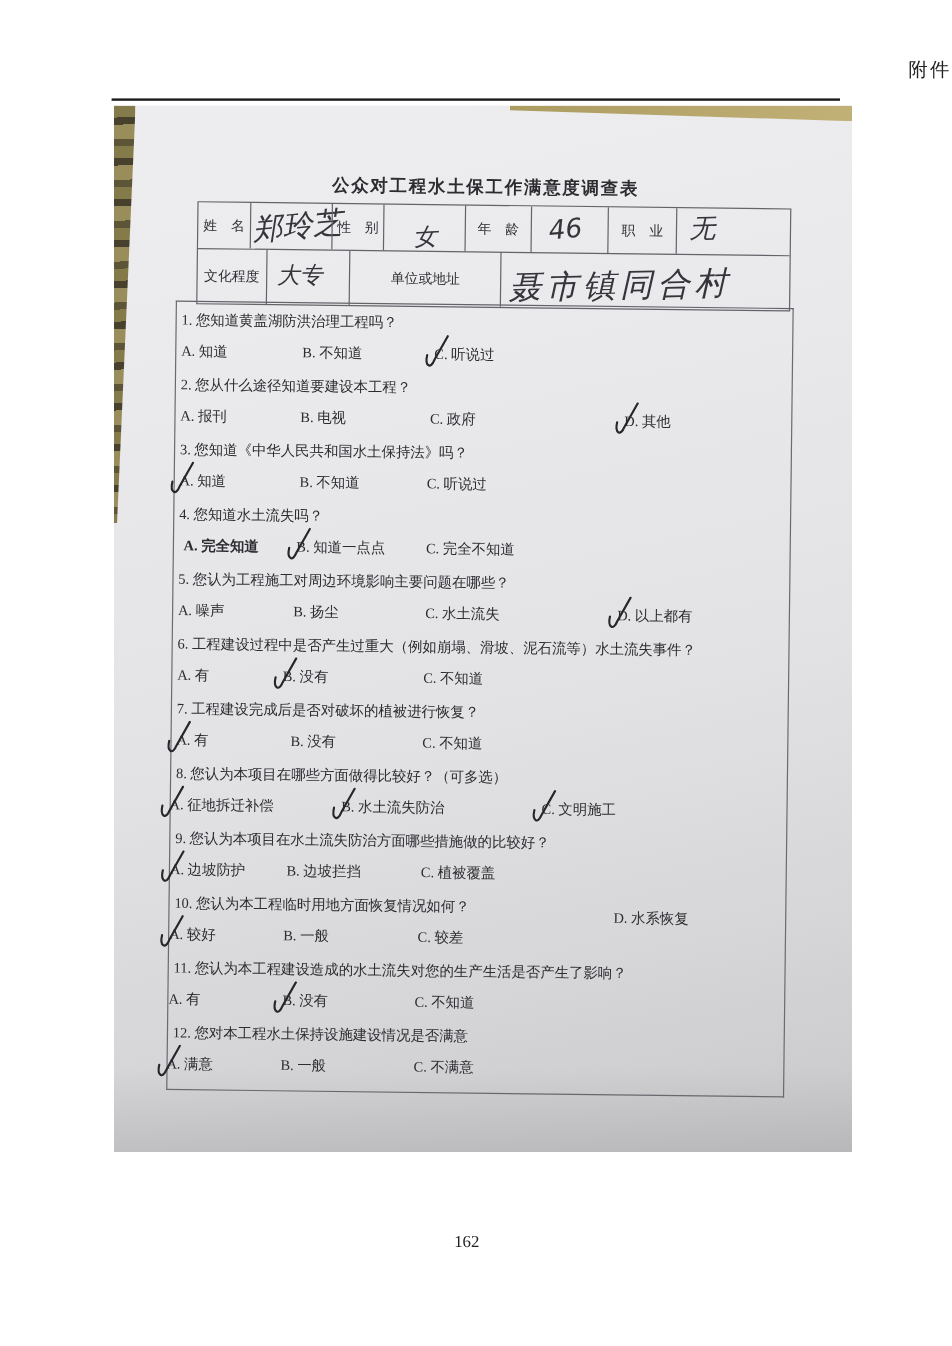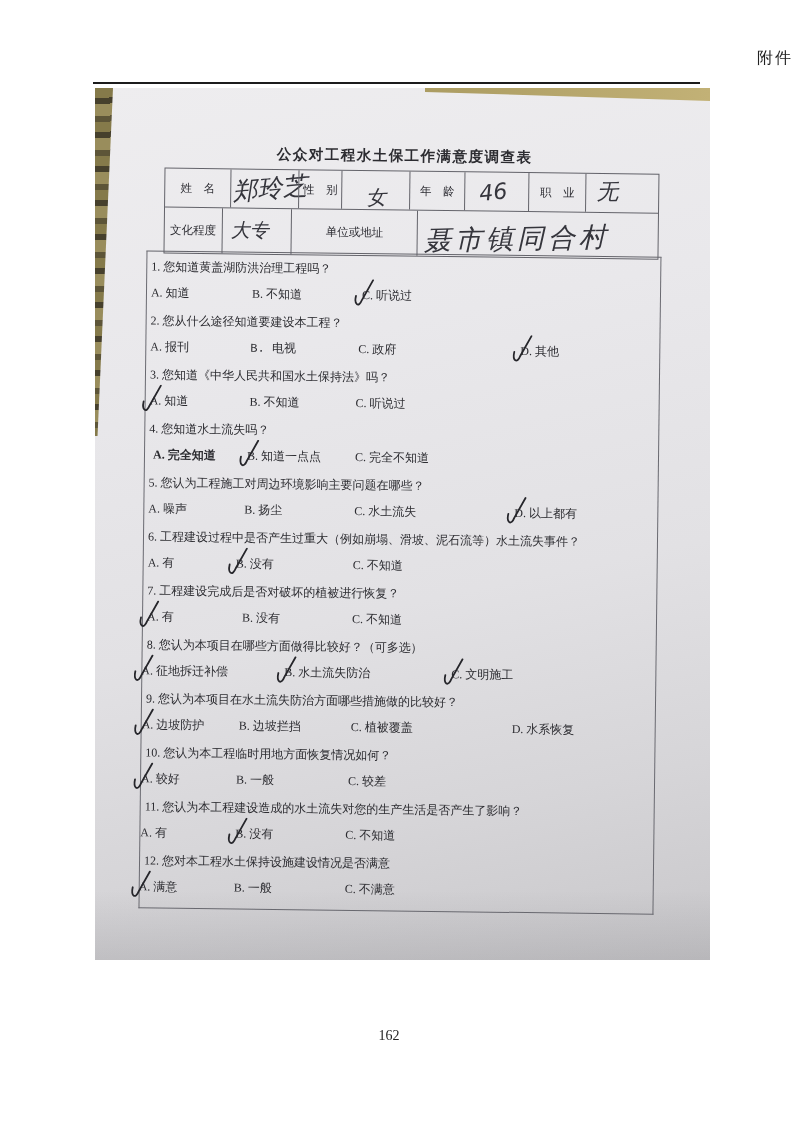--- a/index.html
+++ b/index.html
@@ -68,21 +68,21 @@
 
 <div class="photo">
   <div class="strip-left"></div>
   <div class="strip-top"></div>
 
   <div class="form-rot">
     <div class="form-title">公众对工程水土保工作满意度调查表</div>
 
     <div class="htable">
       <div class="hrow hrow1">
-        <div class="cell lab" style="width:65px">姓　名</div>
+        <div class="cell lab" style="width:43px">姓　名</div>
         <div class="cell" style="width:68px">
           <span class="hw hw-name">郑玲芝</span>
         </div>
         <div class="cell lab" style="width:43px">性　别</div>
         <div class="cell" style="width:68px">
           <span class="hw hw-gender">女</span>
         </div>
         <div class="cell lab" style="width:55px">年　龄</div>
         <div class="cell" style="width:64px">
           <span class="hw hw-age">46</span>
@@ -112,21 +112,21 @@
             <span class="opt" style="left: 101px;">B. 不知道</span>
             <span class="opt" style="left: 211px;">C. 听说过<span class="check"><svg width="24" height="32" viewBox="0 0 24 32" fill="none">
                   <path d="M3 17 C1 26 6 29 9 21 L20 1" stroke="#26262b" stroke-width="1.8" fill="none" stroke-linecap="round"></path>
                 </svg></span></span>
           </div>
         </div>
         <div class="question">
           <div class="q-text">2. 您从什么途径知道要建设本工程？</div>
           <div class="opts">
             <span class="opt" style="left: 0px;">A. 报刊</span>
-            <span class="opt" style="left: 100px; font-family: Liberation Mono, monospace;">B. 电视</span>
+            <span class="opt" style="left: 100px;">B. 电视</span>
             <span class="opt" style="left: 208px;">C. 政府</span>
             <span class="opt" style="left: 370px;">D. 其他<span class="check"><svg width="24" height="32" viewBox="0 0 24 32" fill="none">
                   <path d="M3 17 C1 26 6 29 9 21 L20 1" stroke="#26262b" stroke-width="1.8" fill="none" stroke-linecap="round"></path>
                 </svg></span></span>
           </div>
         </div>
         <div class="question">
           <div class="q-text">3. 您知道《中华人民共和国水土保持法》吗？</div>
           <div class="opts">
             <span class="opt" style="left: 0px;">A. 知道<span class="check"><svg width="24" height="32" viewBox="0 0 24 32" fill="none">
@@ -192,21 +192,21 @@
           </div>
         </div>
         <div class="question">
           <div class="q-text">9. 您认为本项目在水土流失防治方面哪些措施做的比较好？</div>
           <div class="opts">
             <span class="opt" style="left: -4px;">A. 边坡防护<span class="check"><svg width="24" height="32" viewBox="0 0 24 32" fill="none">
                   <path d="M3 17 C1 26 6 29 9 21 L20 1" stroke="#26262b" stroke-width="1.8" fill="none" stroke-linecap="round"></path>
                 </svg></span></span>
             <span class="opt" style="left: 93px;">B. 边坡拦挡</span>
             <span class="opt" style="left: 205px;">C. 植被覆盖</span>
-            <span class="opt" style="left: 366px;">D. 水系恢复</span>
+            <span class="opt" style="left: 366px; margin-top: 36px;">D. 水系恢复</span>
           </div>
         </div>
         <div class="question">
           <div class="q-text">10. 您认为本工程临时用地方面恢复情况如何？</div>
           <div class="opts">
             <span class="opt" style="left: -4px;">A. 较好<span class="check"><svg width="24" height="32" viewBox="0 0 24 32" fill="none">
                   <path d="M3 17 C1 26 6 29 9 21 L20 1" stroke="#26262b" stroke-width="1.8" fill="none" stroke-linecap="round"></path>
                 </svg></span></span>
             <span class="opt" style="left: 91px;">B. 一般</span>
             <span class="opt" style="left: 203px;">C. 较差</span>

